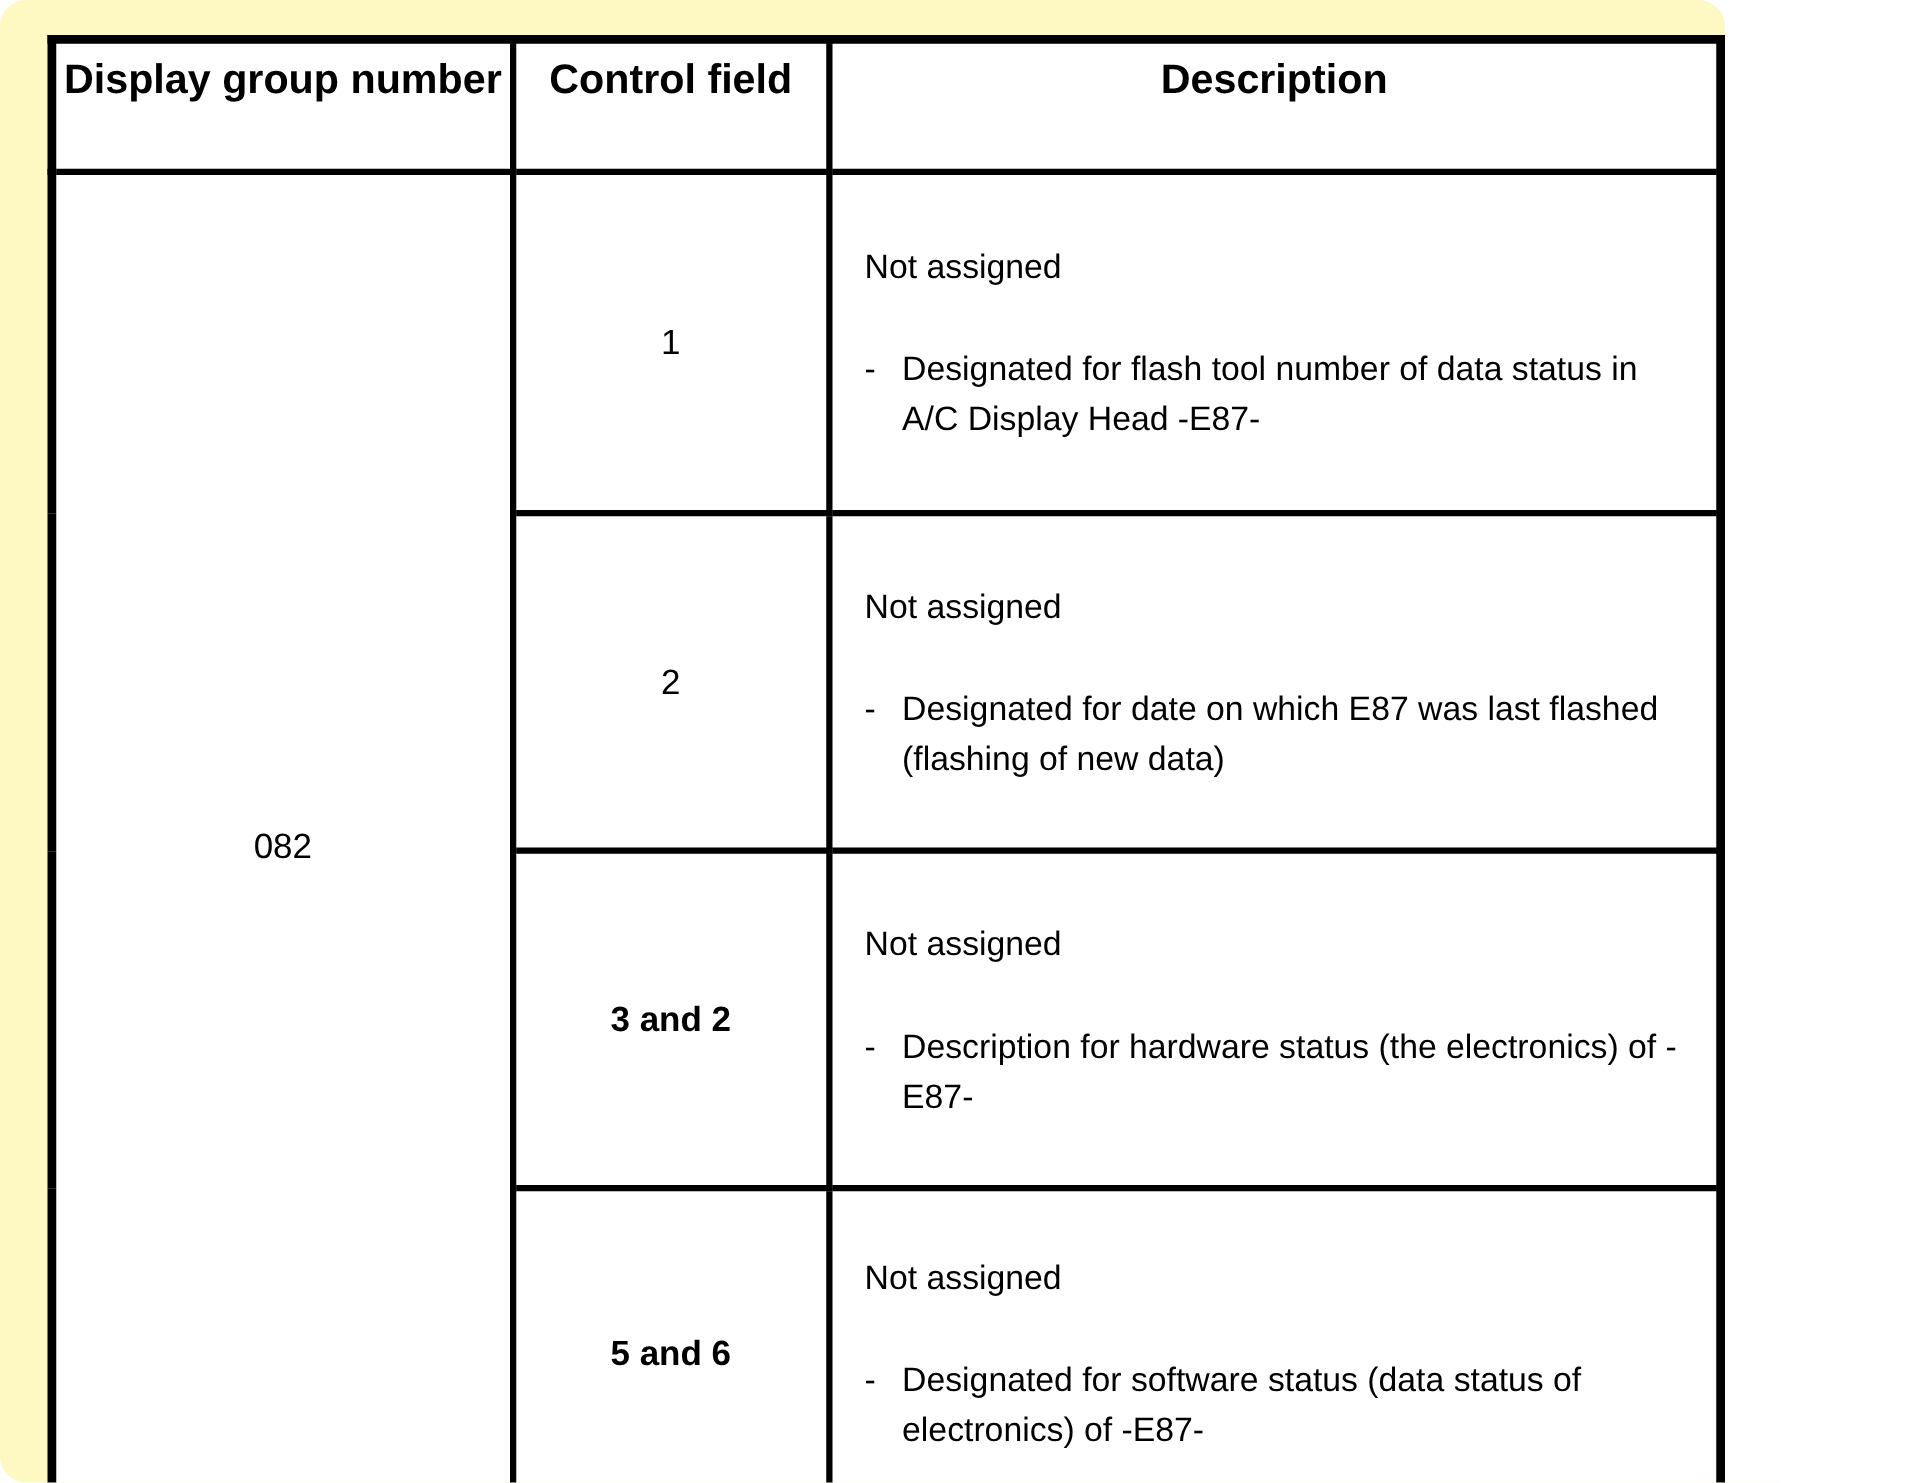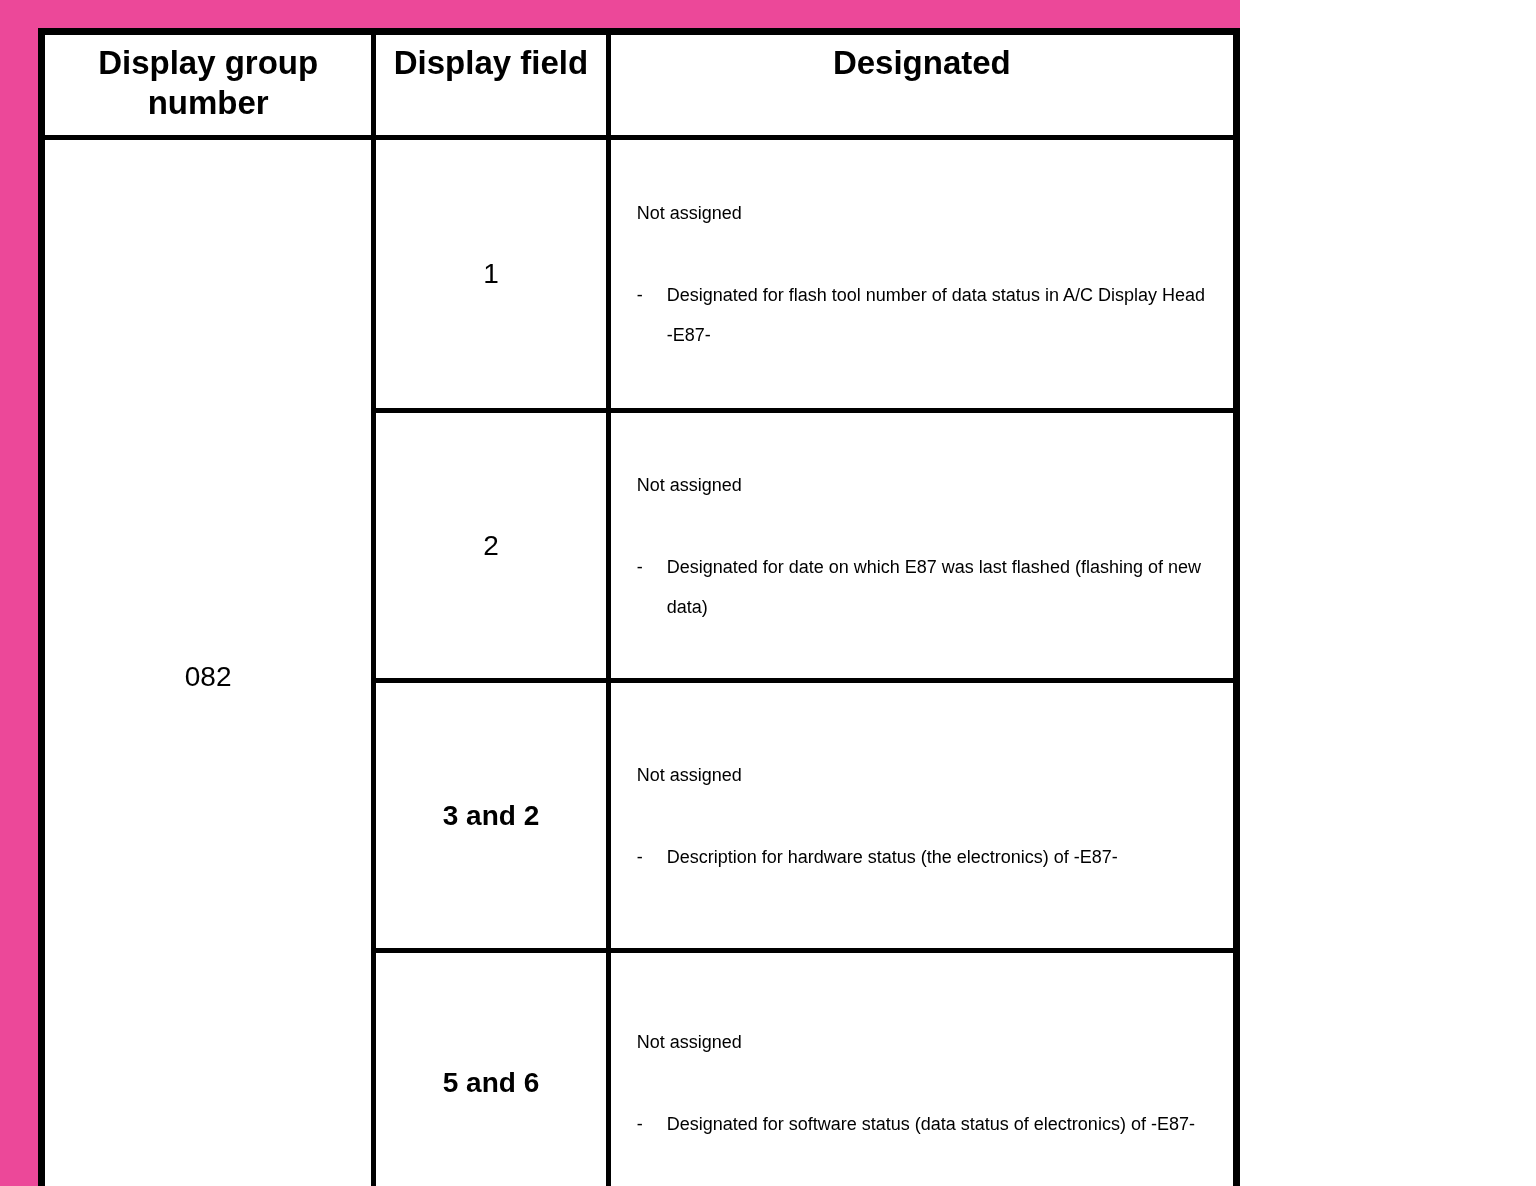--- a/index.html
+++ b/index.html
@@ -2,25 +2,26 @@
 <html><head>
 <meta charset="utf-8">
 <style>
   html, body {
     margin: 0;
     padding: 0;
     background: #ffffff;
   }
   .page {
     position: relative;
-    width: 1240px;
+    width: 1380px;
     height: 1186px;
-    background: #ec4899;
+    background: #fef9c3;
     font-family: "Liberation Sans", sans-serif;
     color: #000000;
+    border-radius: 21px;
   }
   table.ref-table {
     position: absolute;
     left: 38px;
     top: 28px;
     border-collapse: collapse;
     table-layout: fixed;
     border: 7px solid #000000;
   }
   .ref-table th,
@@ -49,21 +50,21 @@
     text-align: center;
     vertical-align: middle;
     font-size: 28px;
   }
   td.field-cell.bold {
     font-weight: bold;
   }
   td.desc-cell {
     vertical-align: middle;
     padding: 10px 24px 10px 26px;
-    font-size: 18px;
+    font-size: 27px;
     line-height: 40px;
   }
   .status-line {
     margin: 0 0 42px 0;
   }
   .bullet {
     display: flex;
     align-items: flex-start;
   }
   .bullet .dash {
@@ -83,22 +84,22 @@
 <div class="page">
   <table class="ref-table">
     <colgroup>
       <col style="width:405px">
       <col style="width:272px">
       <col style="width:791px">
     </colgroup>
     <thead>
       <tr>
         <th>Display group number</th>
-        <th>Display field</th>
-        <th>Designated</th>
+        <th>Control field</th>
+        <th>Description</th>
       </tr>
     </thead>
     <tbody>
       <tr class="r1">
         <td class="group-cell" rowspan="4">082</td>
         <td class="field-cell">1</td>
         <td class="desc-cell">
           <p class="status-line">Not assigned</p>
           <div class="bullet">
             <span class="dash">-</span>

